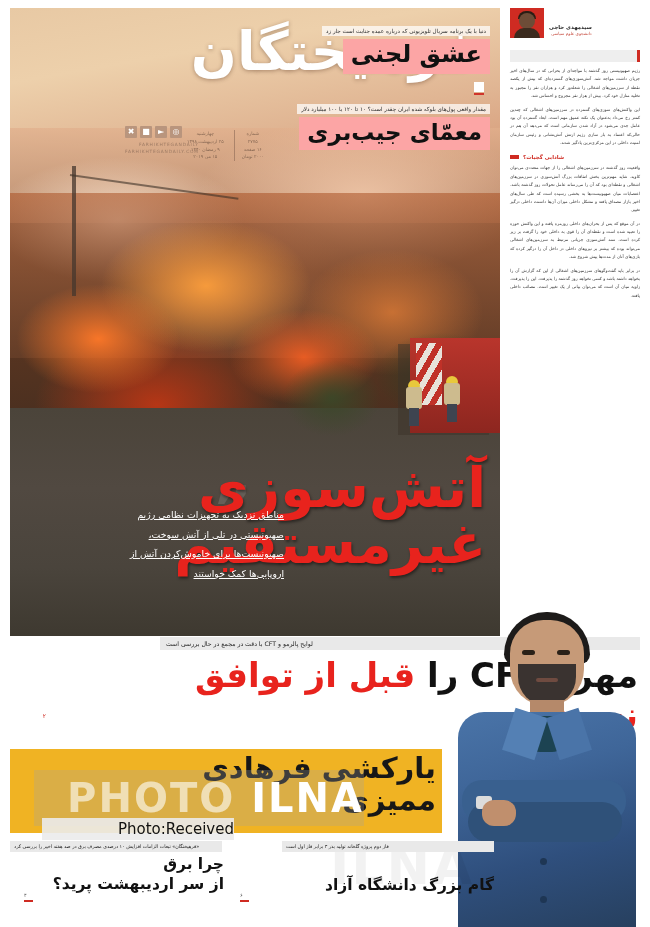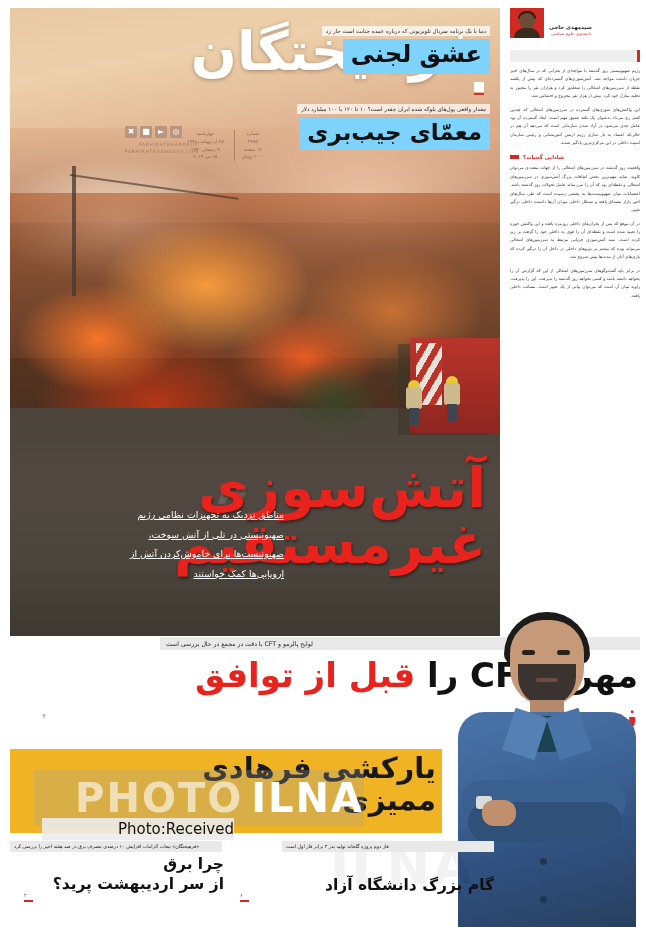--- a/index.html
+++ b/index.html
@@ -85,21 +85,21 @@
        color:#fff;font-size:8px;line-height:1;border-radius:1px;}
   .site-lines{position:absolute;left:115px;top:133px;font-size:4.4px;color:#9d7a63;line-height:1.6;letter-spacing:.8px;}
 
   
   .teaser{position:absolute;right:10px;}
   .teaser .kicker{
     font-size:5.6px;color:#2b2b2b;background:rgba(255,255,255,.72);
     padding:2px 4px;text-align:right;margin-bottom:3px;white-space:nowrap;
   }
   .teaser .hl{
-    background:#7dd3fc;color:#111;font-weight:bold;font-size:24px;
+    background:#fca5a5;color:#111;font-weight:bold;font-size:24px;
     padding:2px 8px 5px;display:inline-block;line-height:1.15;text-align:right;
   }
   .teaser1{top:18px;}
   .teaser2{top:96px;}
   .teaser2 .hl{font-size:23px;}
   .teaser-mark{position:absolute;right:16px;top:74px;width:10px;height:10px;background:#fff;}
   .teaser-mark i{display:block;width:10px;height:2px;background:#d0342b;margin-top:11px;}
 
   
   .main-head{
@@ -168,21 +168,21 @@
   .yellow-side .dash{width:10px;height:2px;background:#cf2b22;margin:3px 0 0 auto;}
 
   
   .wm{
     position:absolute;left:34px;top:770px;width:330px;height:56px;
     display:flex;align-items:center;color:rgba(255,255,255,.82);
     font-size:40px;font-weight:bold;letter-spacing:2px;
     background:rgba(160,160,160,.28);
   }
   .wm .ilna{color:#ffffff;}
-  .wm .photo{color:rgba(255,255,255,.6);margin-right:8px;}
+  .wm .photo{color:rgba(255,255,255,.6);margin-right:16px;}
   .wm-label{
     position:absolute;left:42px;top:818px;width:192px;height:22px;
     background:rgba(235,235,235,.9);color:#111;font-size:15px;
     display:flex;align-items:center;padding-left:8px;box-sizing:border-box;
   }
 
   
   .portrait{
     position:absolute;left:452px;top:612px;width:186px;height:315px;overflow:hidden;
   }

